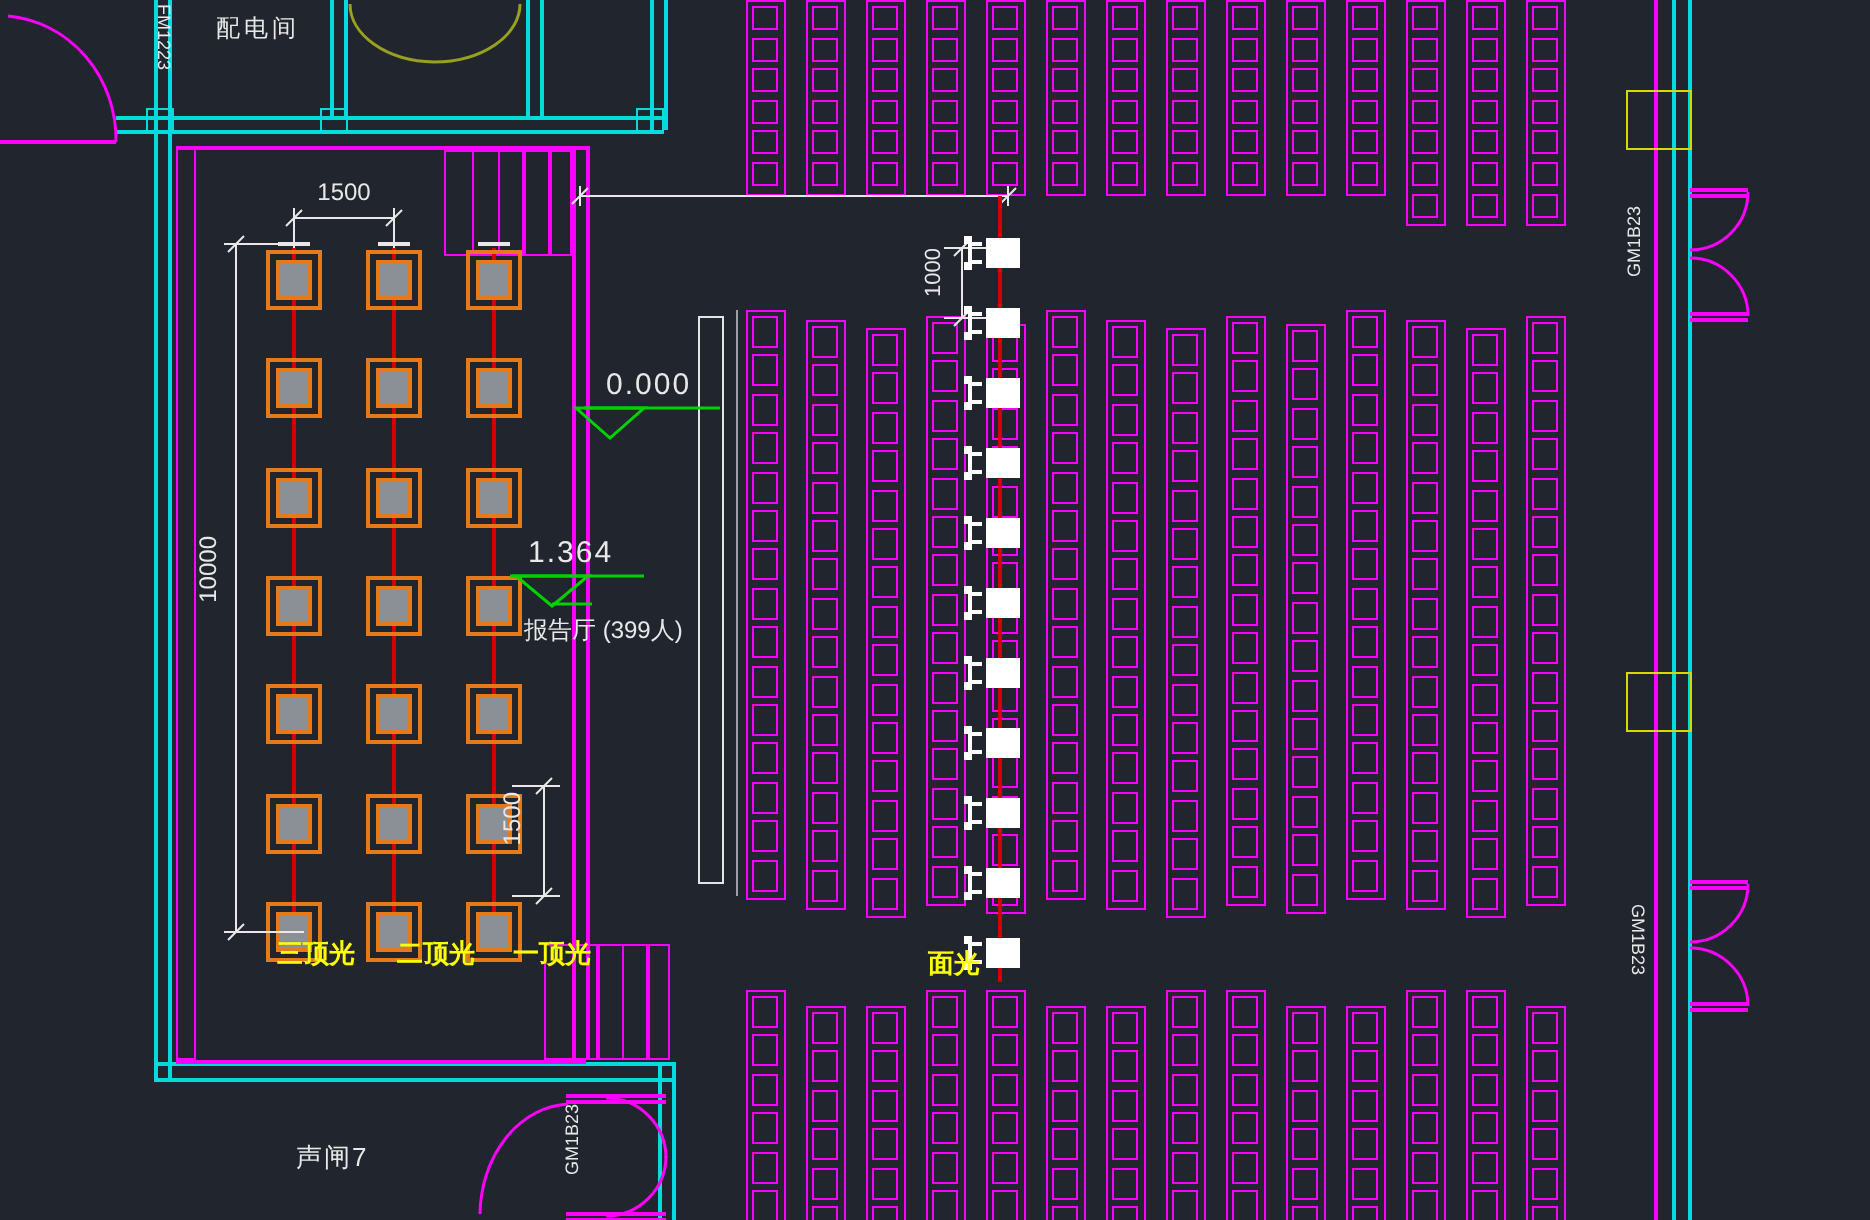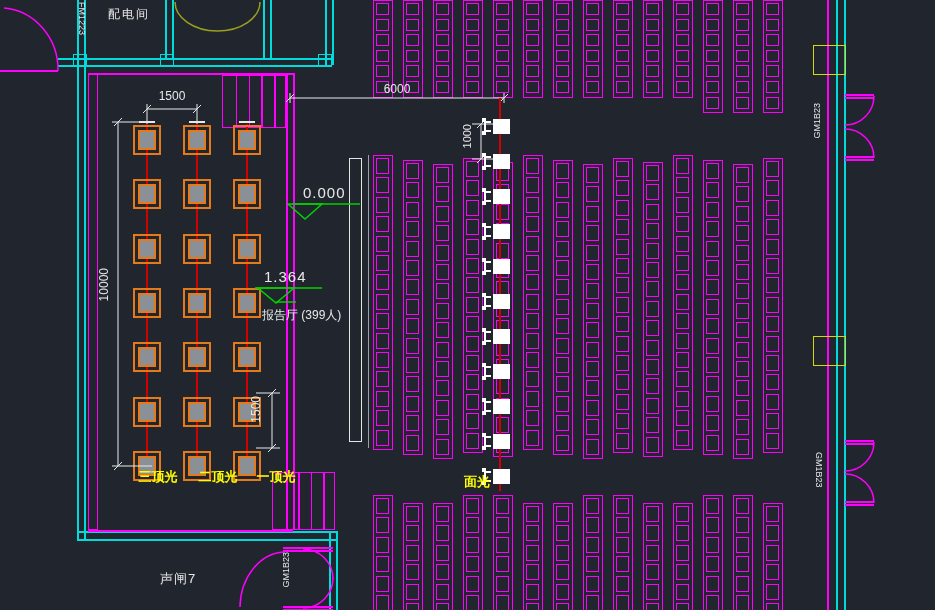--- a/index.html
+++ b/index.html
@@ -738,29 +738,28 @@
         <div class="fx fx-prong" style="left: 0px; top: 13px; width: 4px; height: 4px;"></div>
       </div>
     </div>
 
   <div class="t" style="left:108px;top:8px;font-size:12px;letter-spacing:2px">配电间</div>
   <div class="t tv" style="left:76px;top:2px;font-size:9px">FM1223</div>
 
   <div class="t tc" style="left:146px;top:90px;width:52px;font-size:12px">1500</div>
   <div class="t tvu" style="left:98px;top:268px;font-size:12px">10000</div>
   <div class="t tvu" style="left:250px;top:396px;font-size:12px">1500</div>
-  <div class="t tc" style="left:290px;top:83px;width:214px;font-size:12px">6000</div>
   <div class="t tvu" style="left:461px;top:124px;font-size:11px">1000</div>
 
   <div class="t" style="left:303px;top:185px;font-size:15px;letter-spacing:1px">0.000</div>
   <div class="t" style="left:264px;top:269px;font-size:15px;letter-spacing:1px">1.364</div>
   <div class="t" style="left:262px;top:309px;font-size:12px">报告厅 (399人)</div>
 
   <div class="t ty tc" style="left:136px;top:470px;width:44px;font-size:13px">三顶光</div>
   <div class="t ty tc" style="left:196px;top:470px;width:44px;font-size:13px">二顶光</div>
   <div class="t ty tc" style="left:254px;top:470px;width:44px;font-size:13px">一顶光</div>
   <div class="t ty" style="left:464px;top:475px;font-size:13px">面光</div>
 
-  <div class="t" style="left:160px;top:572px;font-size:13px;letter-spacing:1px">声闸7</div>
+  <div class="t" style="left:148px;top:572px;font-size:13px;letter-spacing:1px">声闸7</div>
   <div class="t tvu" style="left:282px;top:552px;font-size:9px">GM1B23</div>
   <div class="t tvu" style="left:813px;top:103px;font-size:9px">GM1B23</div>
   <div class="t tv" style="left:813px;top:452px;font-size:9px">GM1B23</div>
 </div>
 
 </body></html>

